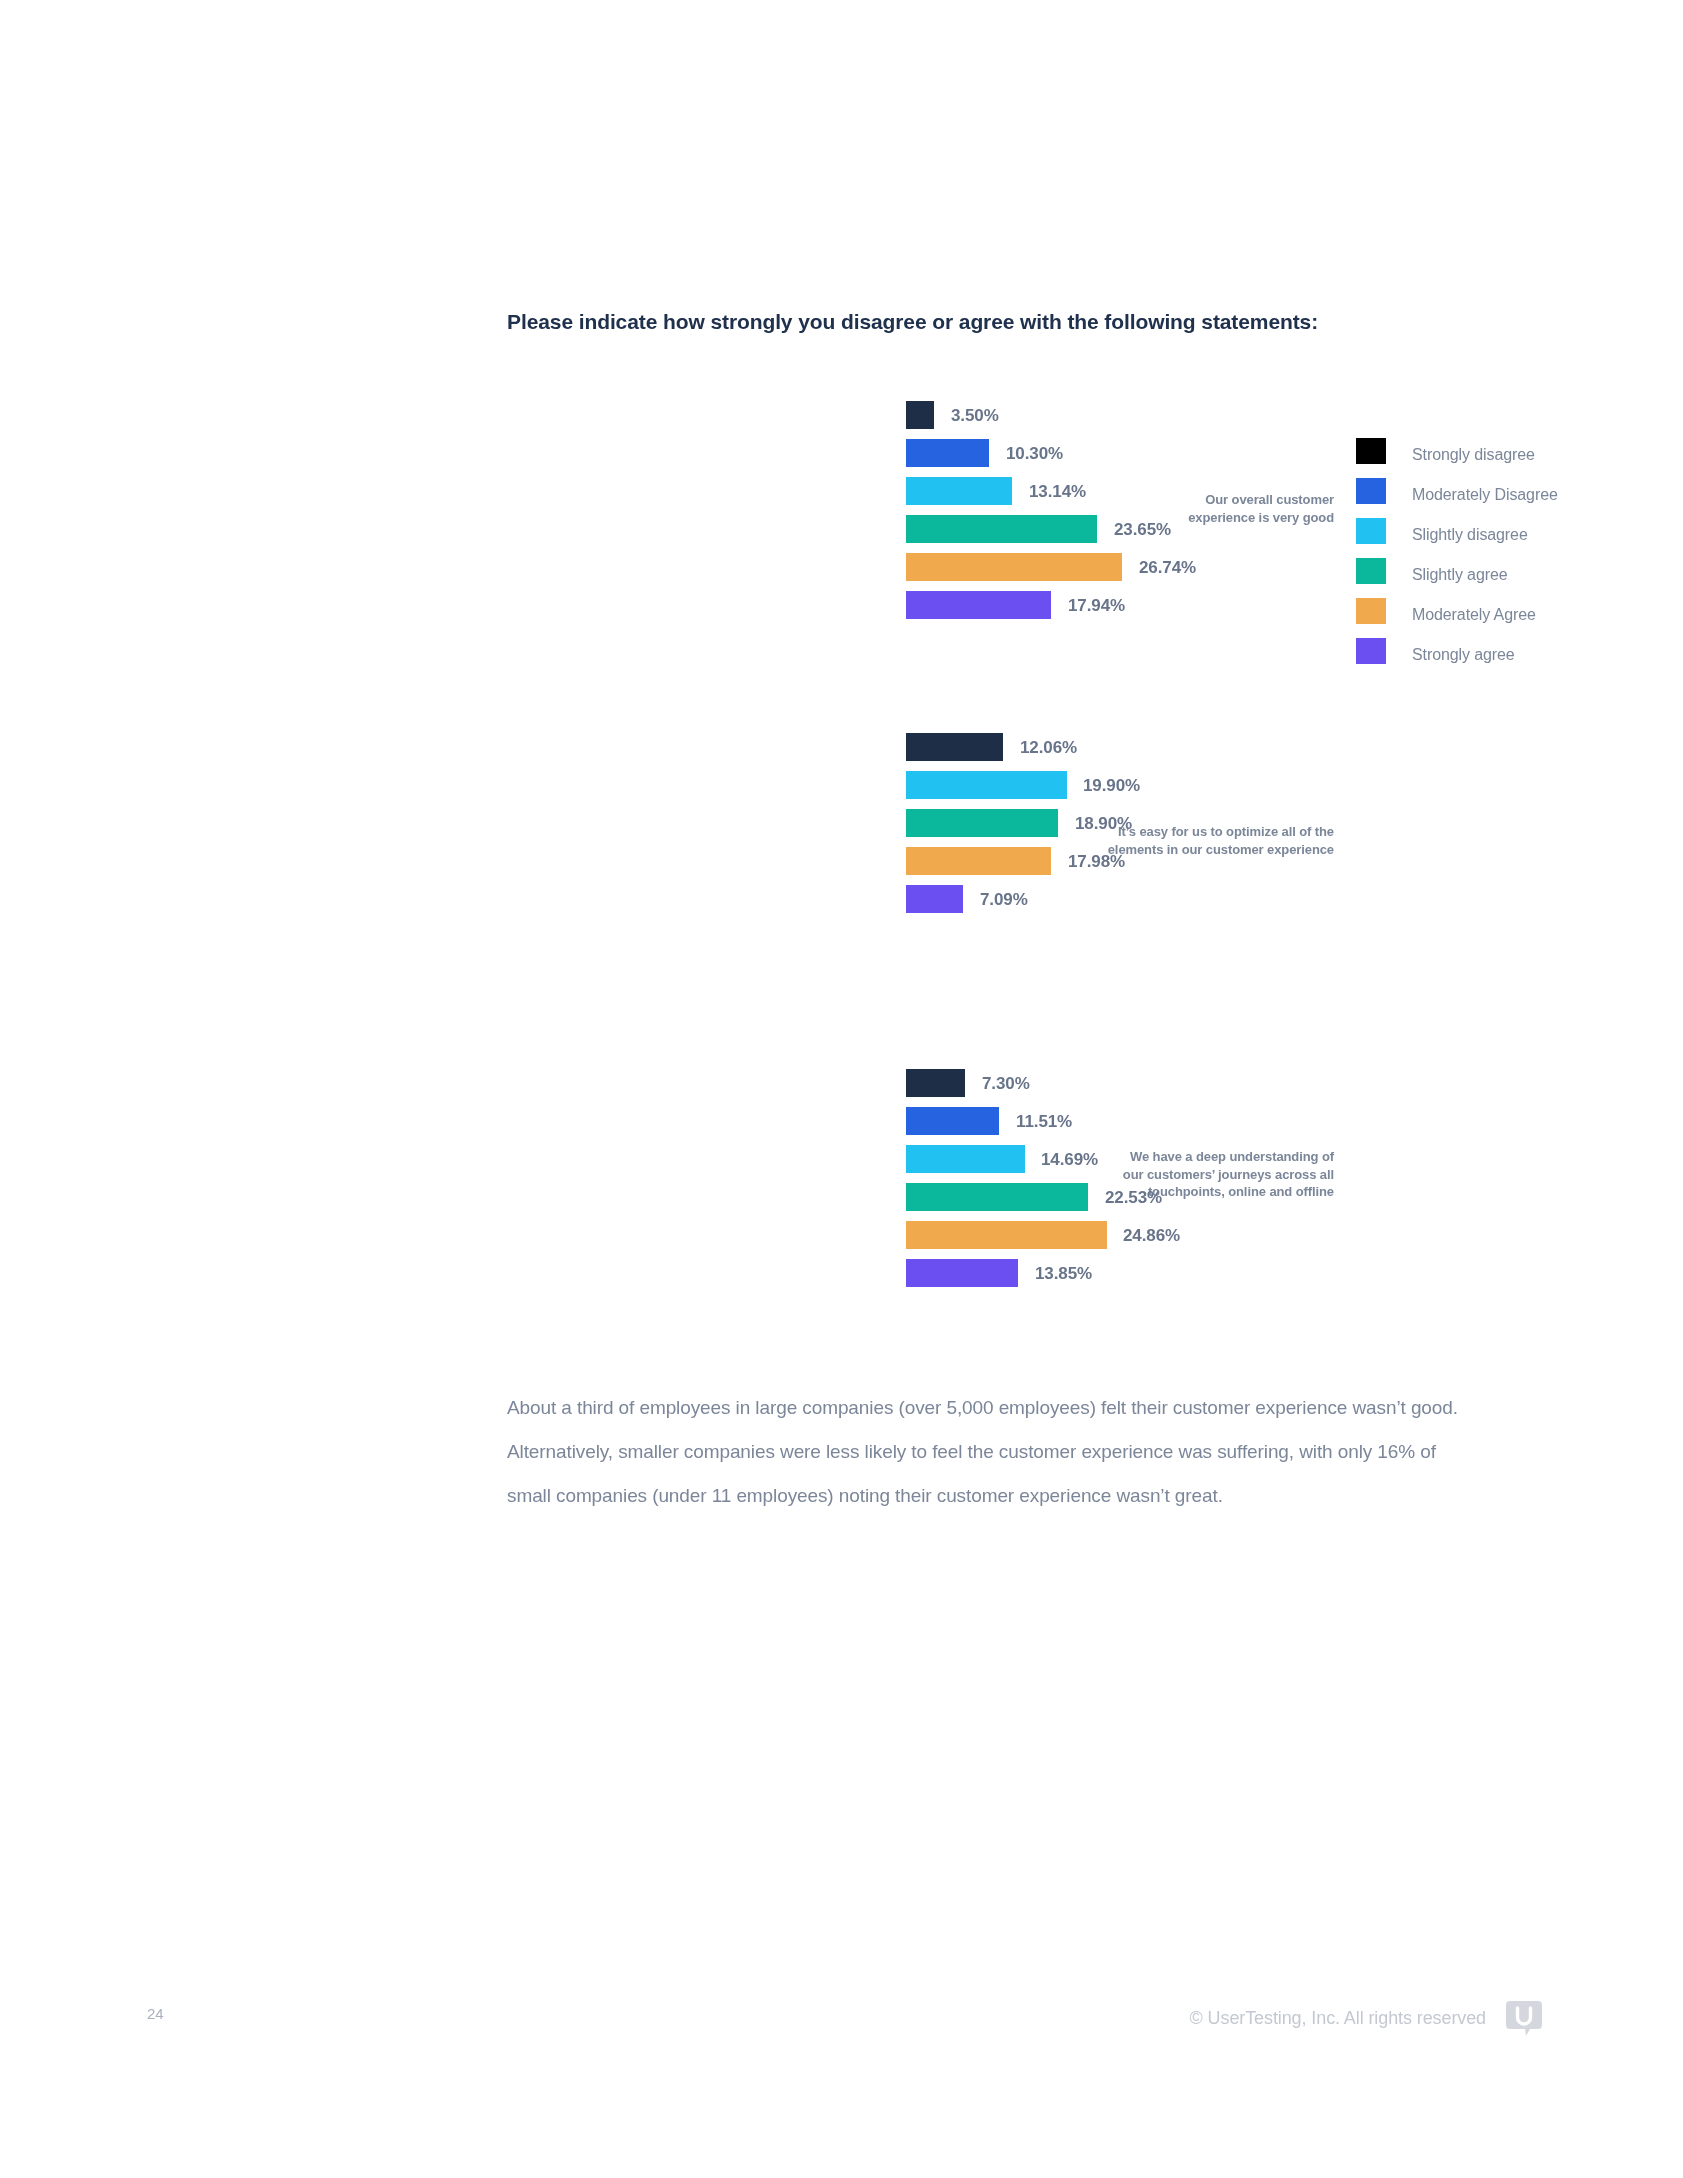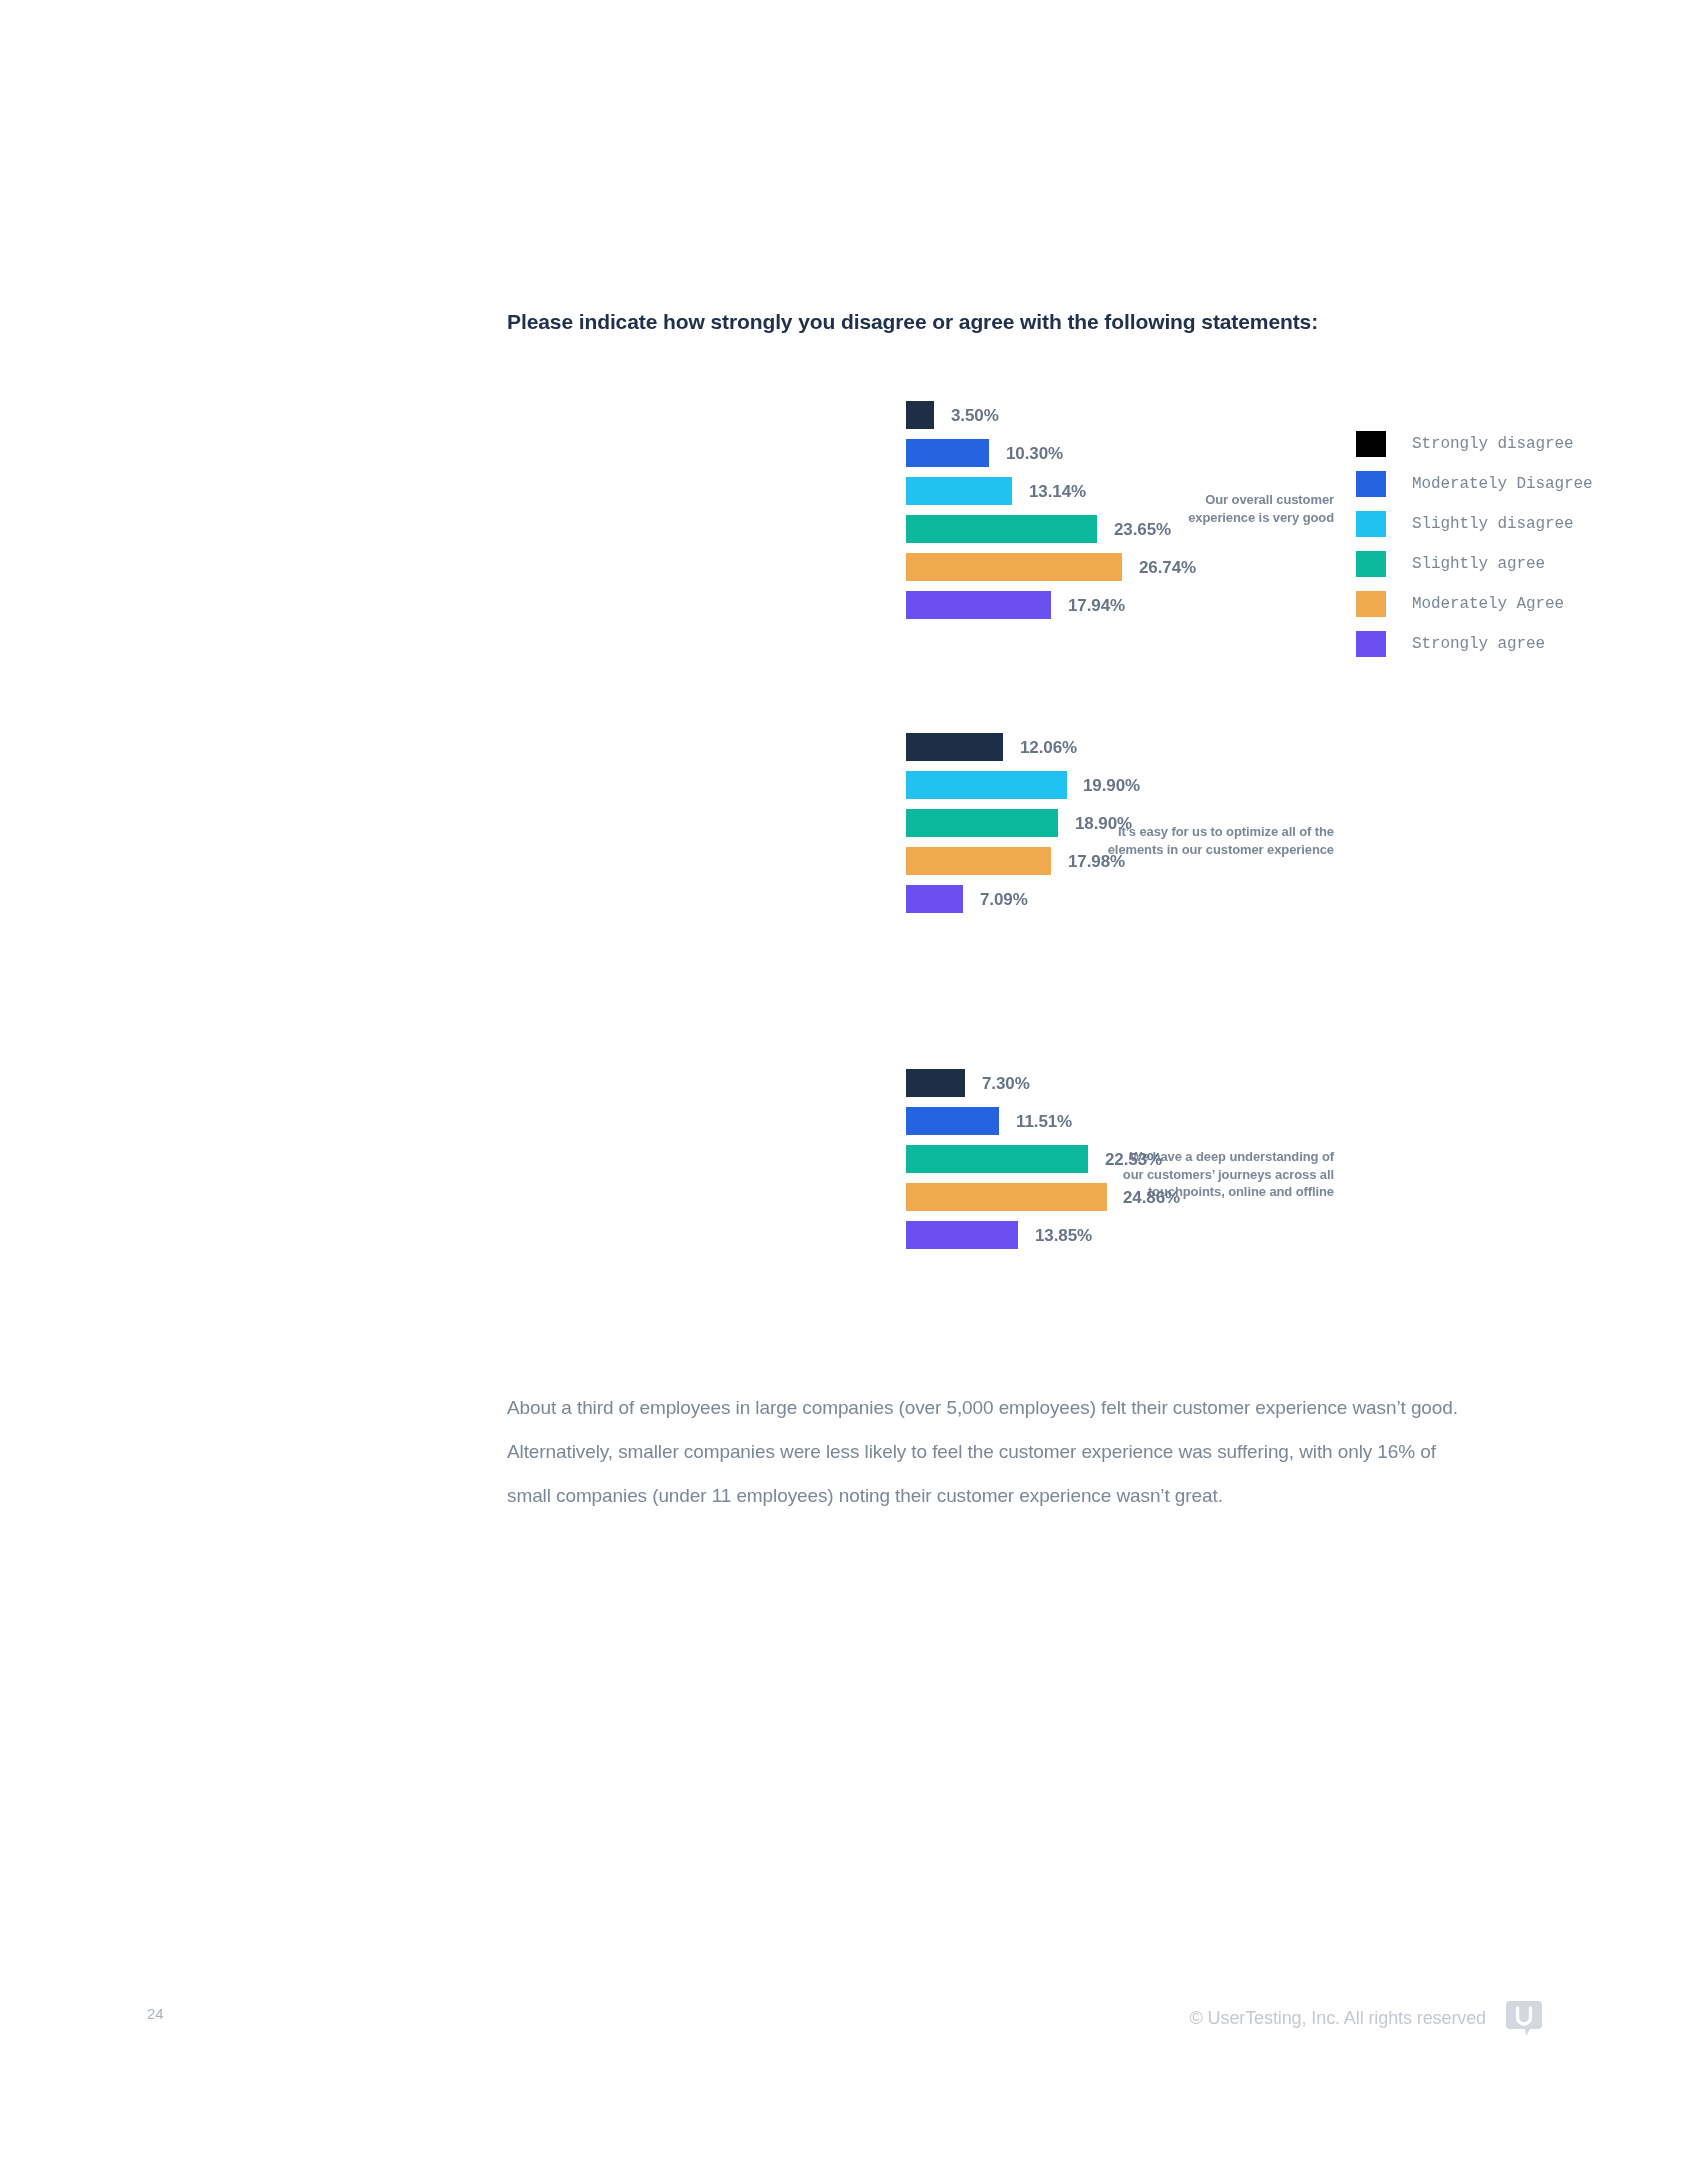--- a/index.html
+++ b/index.html
@@ -93,23 +93,22 @@
   }
 
   
   .legend {
     position: absolute;
     left: 1356px;
     top: 424px;
   }
   .legend-item {
     display: flex;
-    align-items: center;
+    align-items: flex-end;
     height: 40px;
-    font-family: Liberation Mono, monospace;
   }
   .legend-swatch {
     width: 30px;
     height: 26px;
     flex: 0 0 auto;
   }
   .legend-label {
     margin-left: 26px;
     font-size: 16px;
     color: #7b8699;
@@ -233,20 +232,24 @@
           <div>touchpoints, online and offline</div>
         </div>
         <div class="bars">
           <div class="bar-row">
             <div class="bar" style="width: 59px; background: rgb(30, 46, 71);"></div>
             <div class="bar-value" style="left: 76px;">7.30%</div>
           </div>
           <div class="bar-row">
             <div class="bar" style="width: 93px; background: rgb(37, 99, 224);"></div>
             <div class="bar-value" style="left: 110px;">11.51%</div>
+          </div>
+          <div class="bar-row">
+            <div class="bar" style="width: 119px; background: rgb(33, 194, 241);"></div>
+            <div class="bar-value" style="left: 135px;">14.69%</div>
           </div>
           <div class="bar-row">
             <div class="bar" style="width: 182px; background: rgb(11, 184, 155);"></div>
             <div class="bar-value" style="left: 199px;">22.53%</div>
           </div>
           <div class="bar-row">
             <div class="bar" style="width: 201px; background: rgb(240, 169, 76);"></div>
             <div class="bar-value" style="left: 217px;">24.86%</div>
           </div>
           <div class="bar-row">

